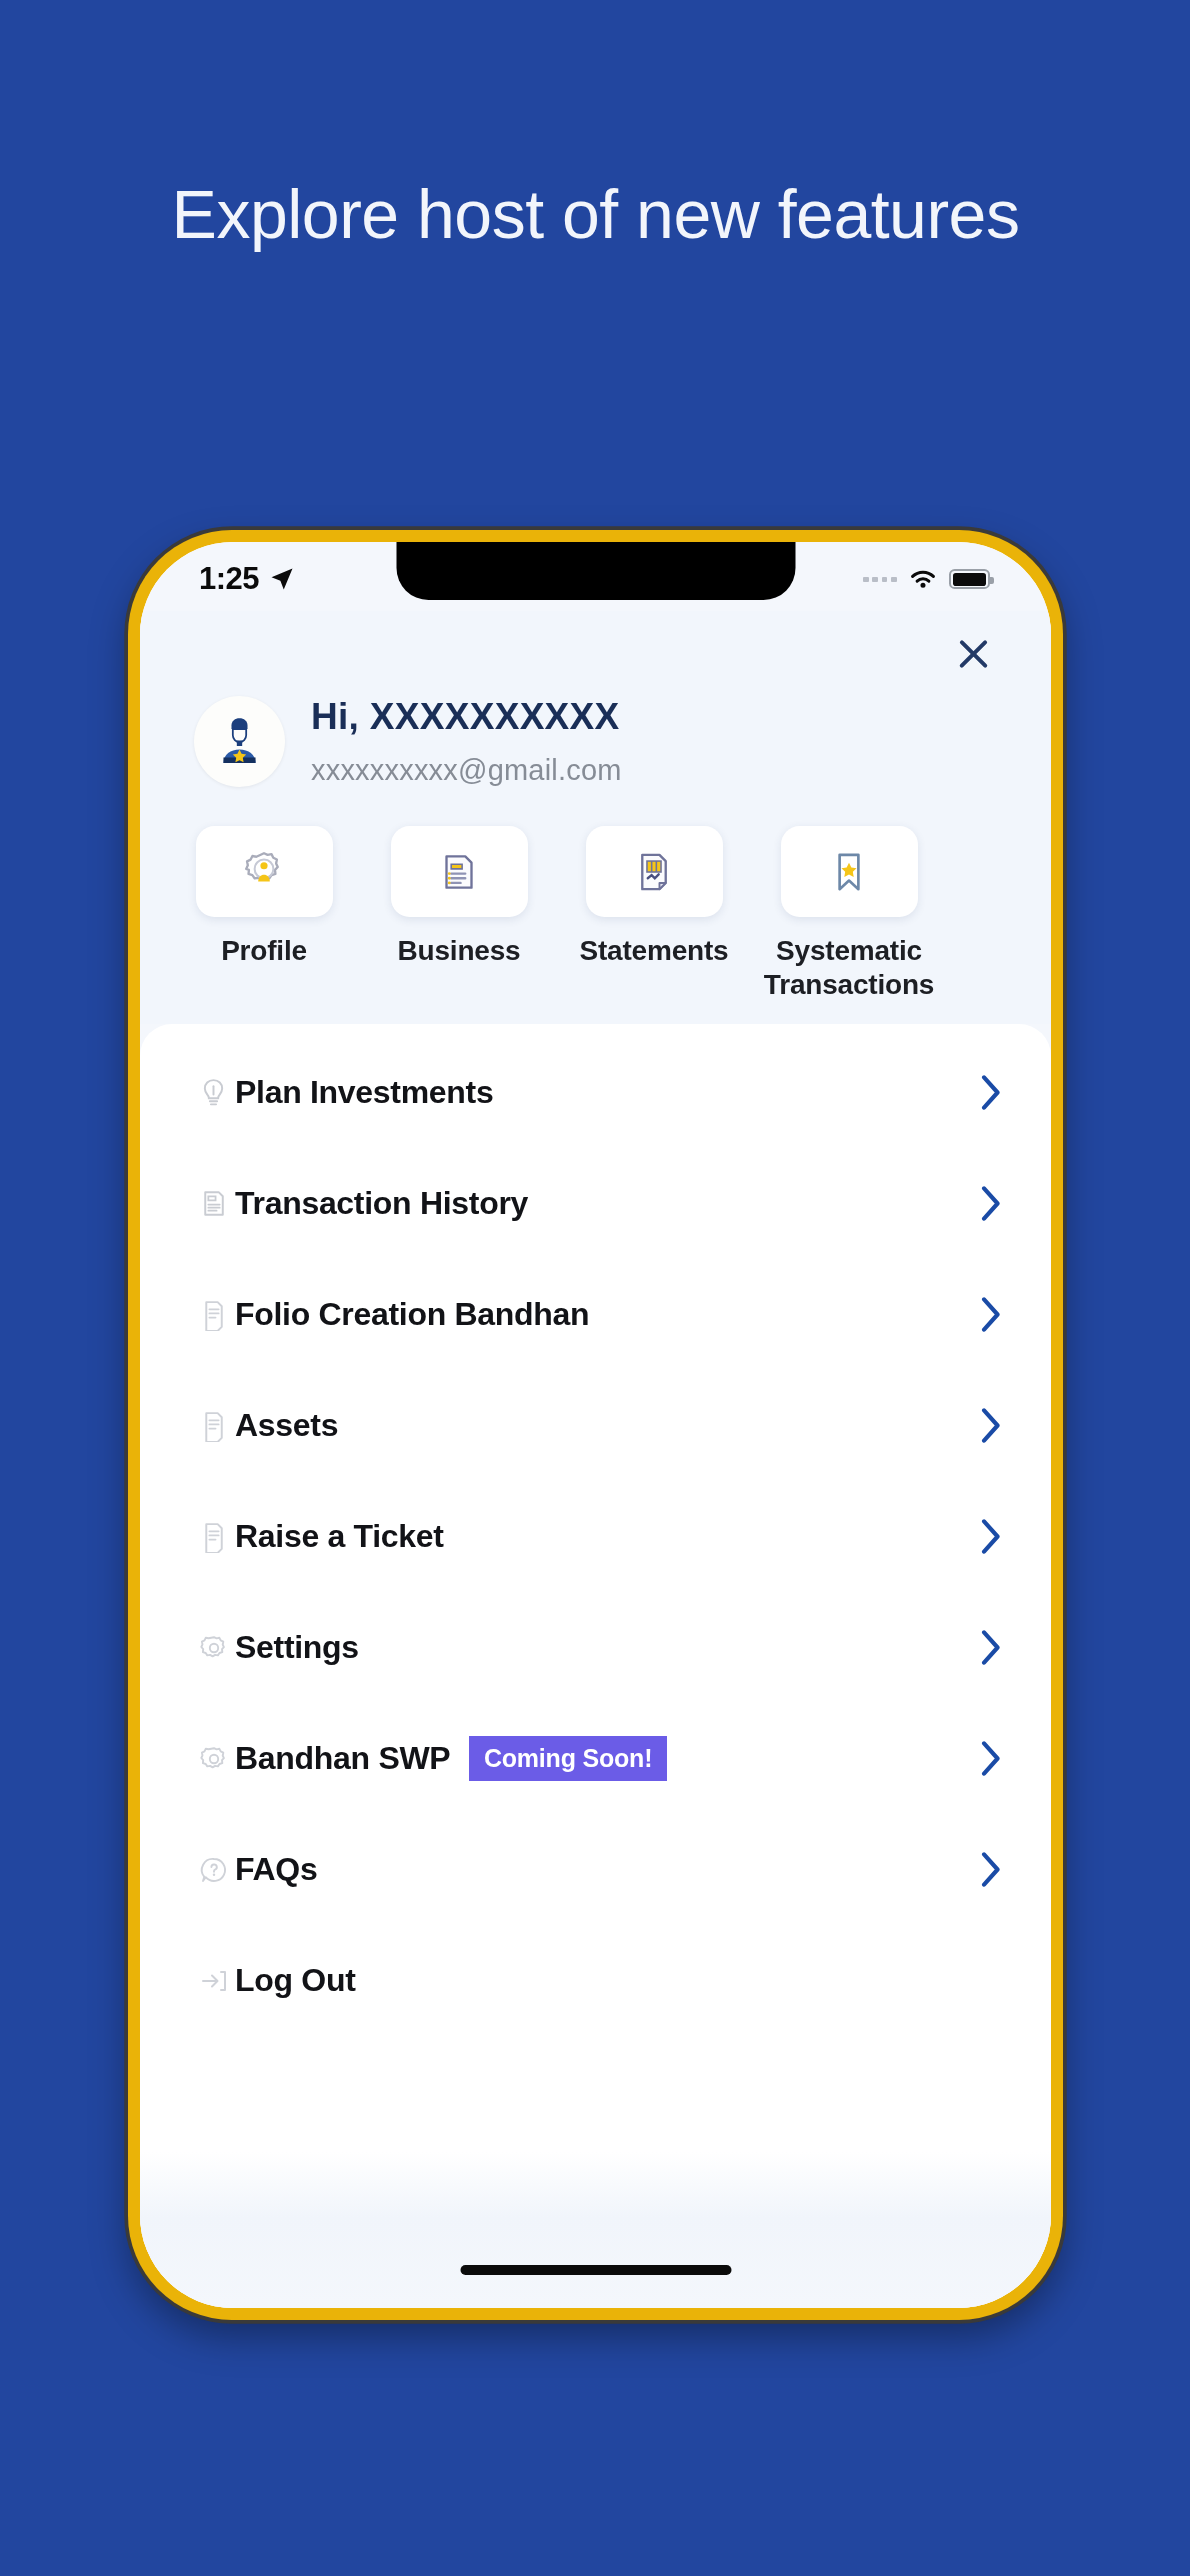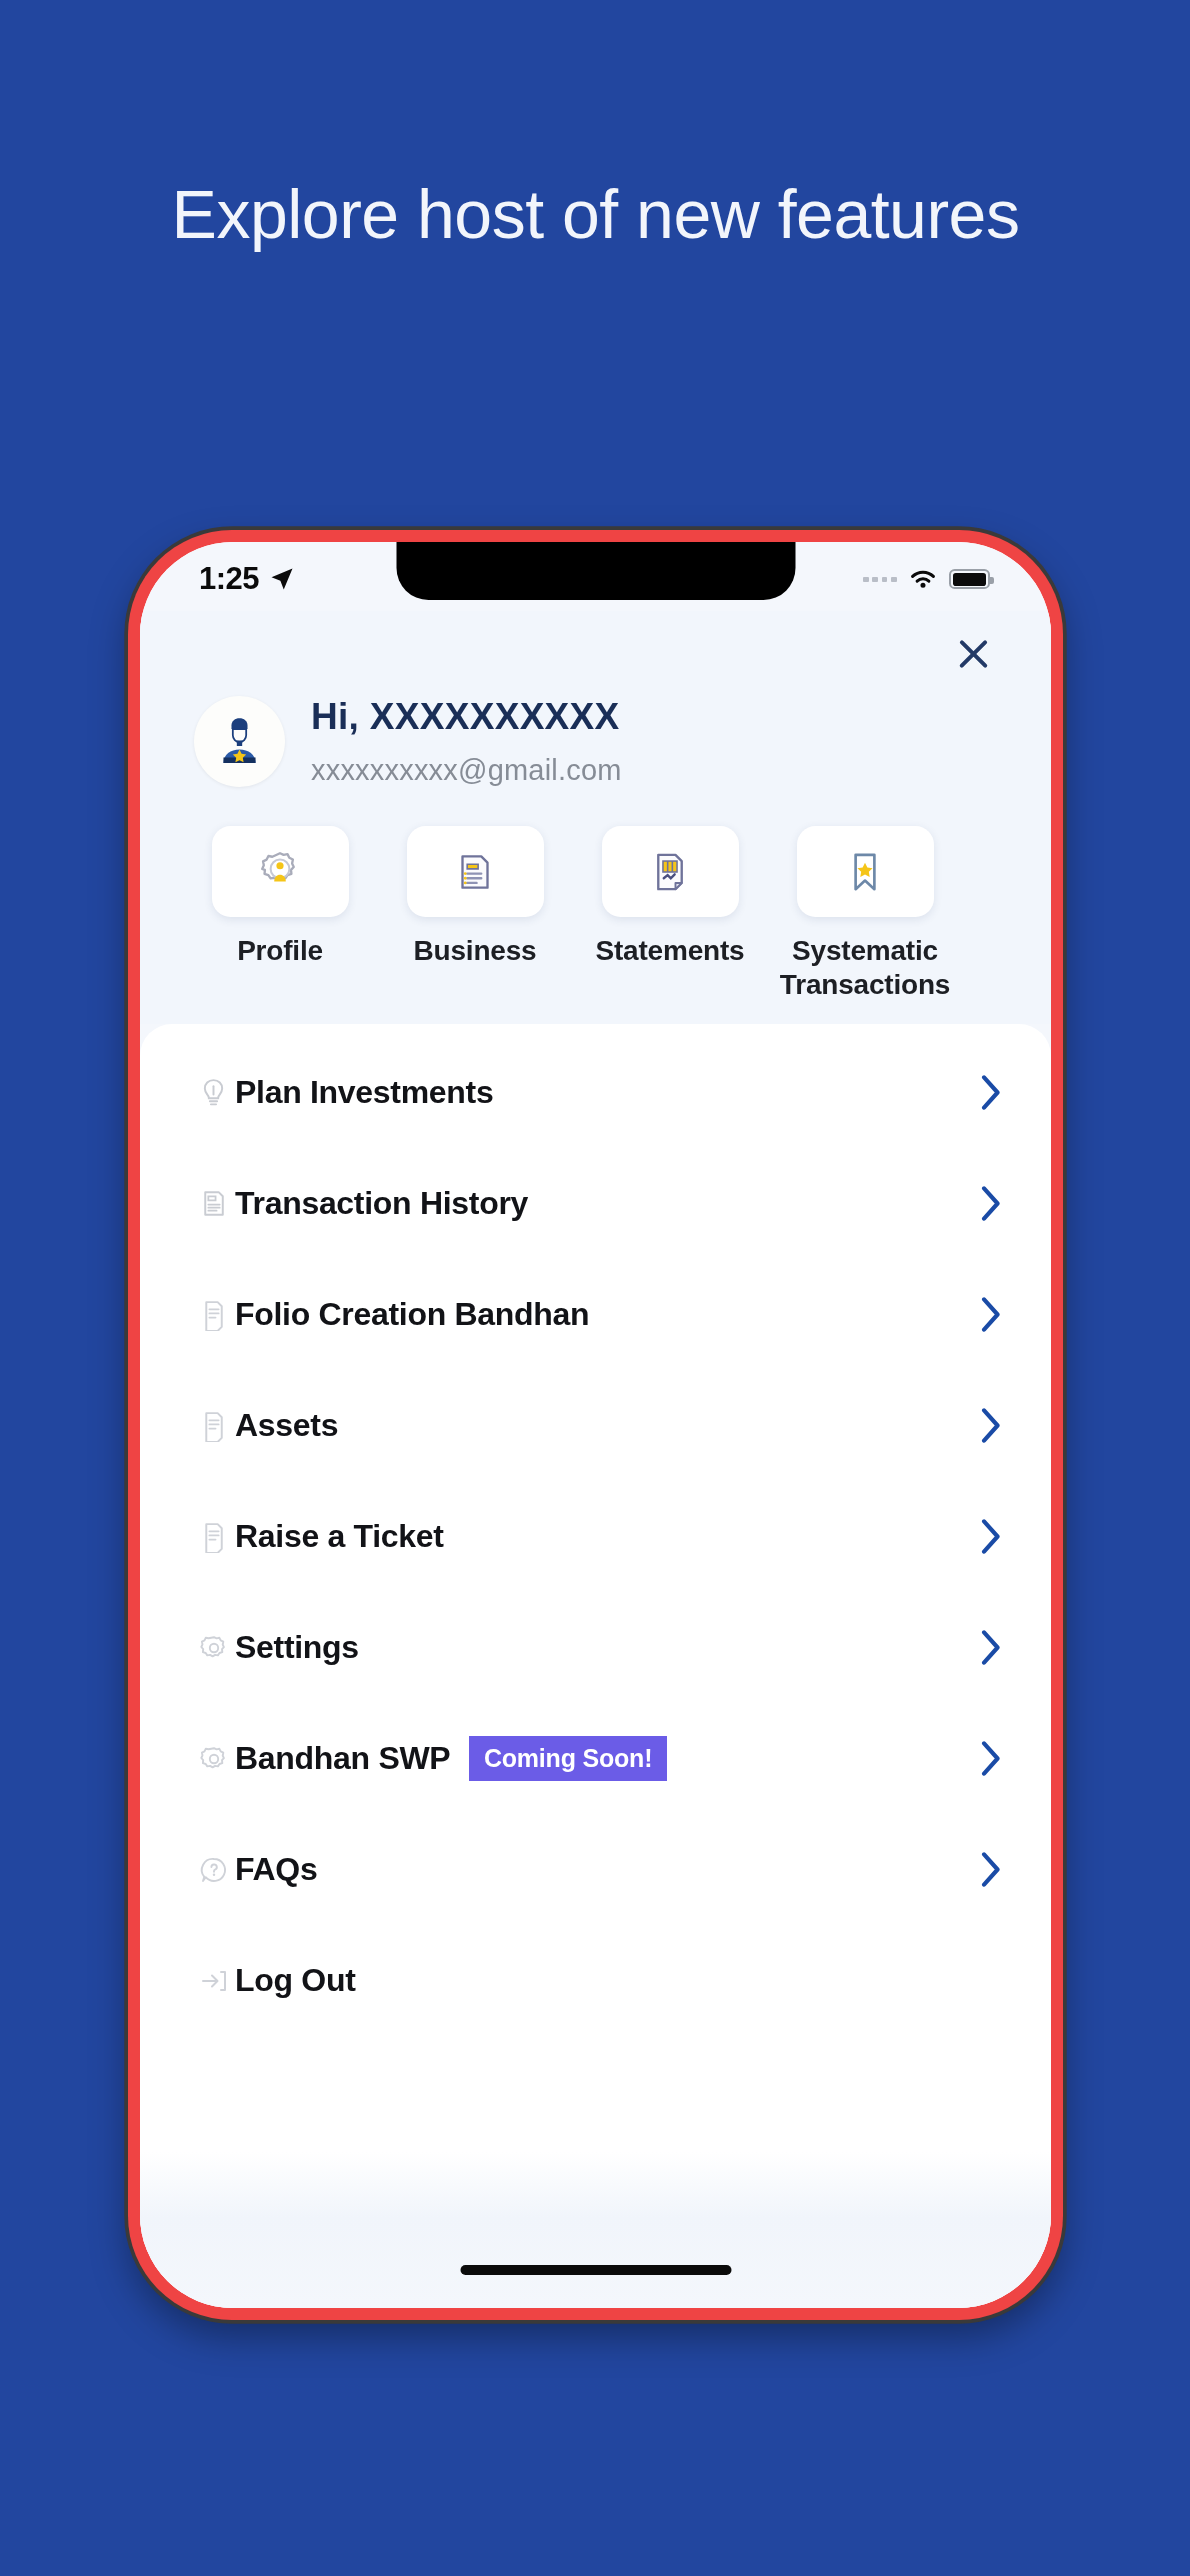--- a/index.html
+++ b/index.html
@@ -22,21 +22,21 @@
     font-weight:400;
     letter-spacing:-0.5px;
     padding:0 112px;
   }
 
   
   .phone{
     position:absolute;
     left:128px; top:530px;
     width:935px; height:1790px;
-    background:#ef4444;
+    background:#eab308;
     border-radius:104px;
     box-shadow:0 0 0 3.7px #3a3a3a, 0 16.7px 37px rgba(0,0,0,.35);
     padding:12px;
   }
   .phone-inner{
     position:relative;
     width:100%; height:100%;
     background:#ffffff;
     border-radius:93px;
     overflow:hidden;
@@ -116,21 +116,21 @@
     font-size:37px;font-weight:700;color:#1a2e57;letter-spacing:0.3px;
     line-height:1.12;
   }
   .greet-mail{
     font-size:29px;color:#868c96;margin-top:16px;letter-spacing:0.2px;
   }
 
   
   .tiles{
     display:flex;
-    padding:39px 43px 0 59px;
+    padding:39px 43px 0 43px;
     gap:33px;
   }
   .tile{ width:162px; display:flex; flex-direction:column; align-items:center; }
   .tile-box{
     width:137px;height:91px;background:#fff;border-radius:18.5px;
     display:flex;align-items:center;justify-content:center;
     box-shadow:0 2.8px 8.3px rgba(40,60,110,.10);
   }
   .tile-label{
     margin-top:16.7px;font-size:28px;font-weight:700;color:#1d1f24;

